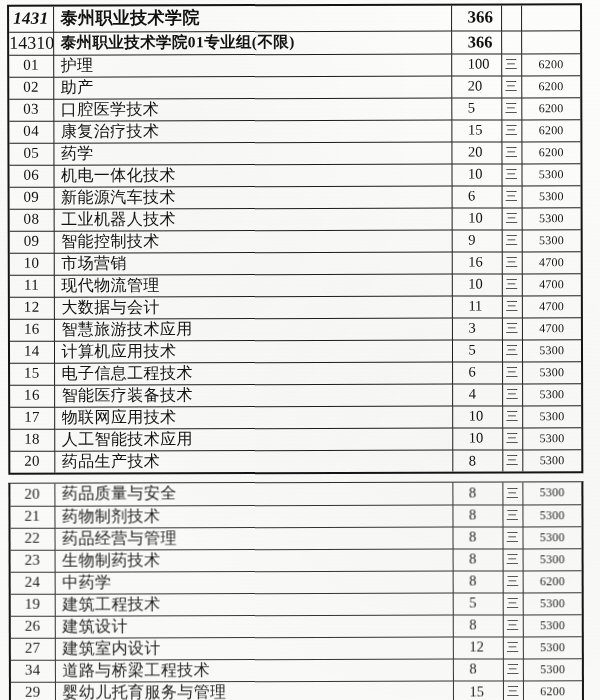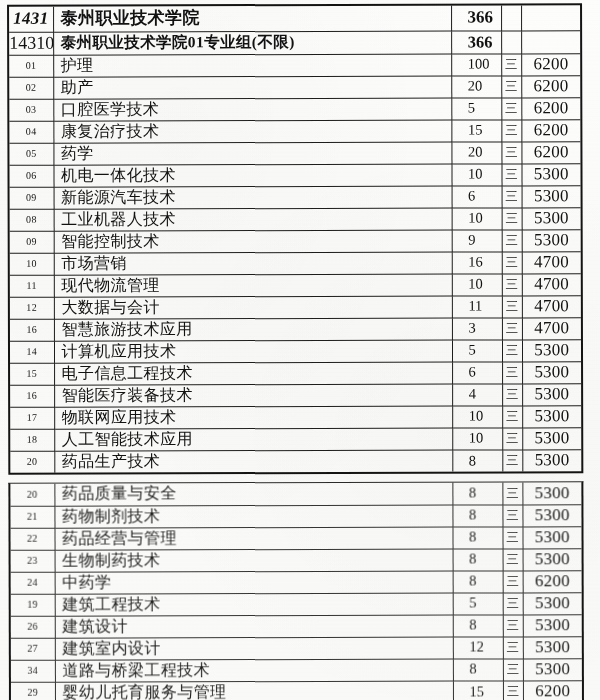--- a/index.html
+++ b/index.html
@@ -90,41 +90,41 @@
     color: #121212;
     line-height: 1.05;
     overflow: hidden;
     white-space: nowrap;
   }
   td:last-child { border-right: none; }
   tr:last-child td { border-bottom: none; }
 
   .cell-code {
     text-align: center;
-    font-size: 10px;
+    font-size: 15px;
     letter-spacing: 0.3px;
   }
   .cell-name {
     text-align: left;
     padding-left: 7px;
     font-size: 16px;
     letter-spacing: 0.4px;
   }
   .cell-count {
     font-size: 14.5px;
     padding-left: 16px;
   }
   .cell-batch {
     text-align: center;
     font-size: 13px;
     color: #1a1a1a;
   }
   .cell-fee {
     text-align: center;
-    font-size: 17px;
+    font-size: 12px;
     letter-spacing: 0.2px;
   }
 
   
   .hrow .cell-code {
     font-size: 17px;
     font-weight: bold;
     font-style: italic;
   }
   .hrow .cell-name {

